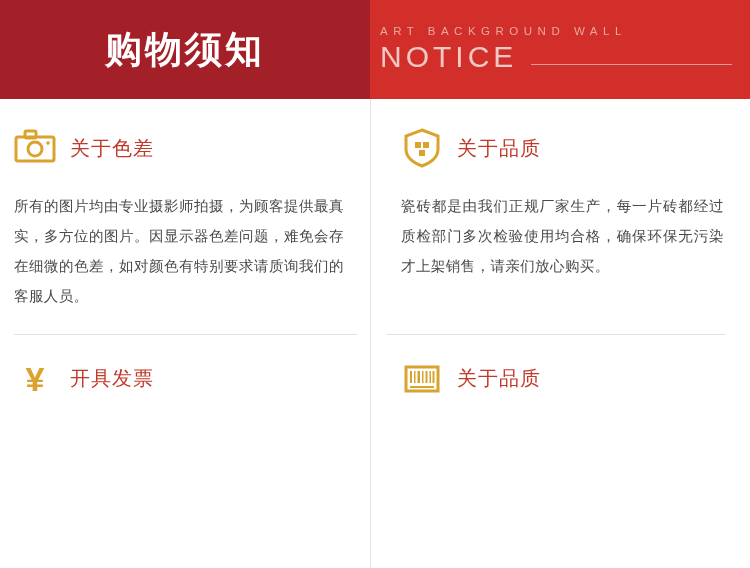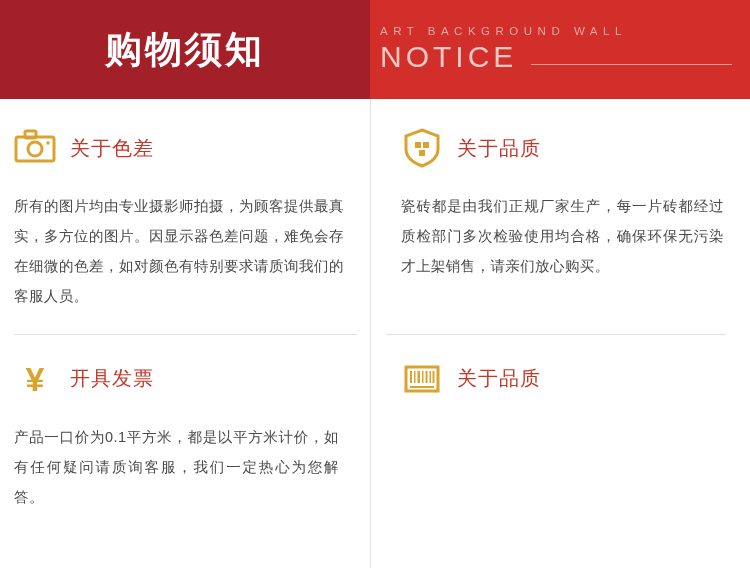--- a/index.html
+++ b/index.html
@@ -218,21 +218,20 @@
       <div class="cell-body">瓷砖都是由我们正规厂家生产，每一片砖都经过质检部门多次检验使用均合格，确保环保无污染才上架销售，请亲们放心购买。</div>
     </div>
 
     <div class="cell bottom">
       <div class="cell-head">
         <span class="cell-icon">
           <span class="yen">¥</span>
         </span>
         <span class="cell-title">开具发票</span>
       </div>
-      <div class="cell-body">产品一口价为0.1平方米，都是以平方米计价，如有任何疑问请质询客服，我们一定热心为您解答。</div>
     </div>
 
     <div class="cell right bottom">
       <div class="cell-head">
         <span class="cell-icon">
           <svg width="42" height="42" viewBox="0 0 42 42">
             <rect x="5" y="9" width="32" height="24" fill="none" stroke="#d9a32e" stroke-width="3"></rect>
             <g fill="#d9a32e">
               <rect x="9" y="13" width="2" height="12"></rect>
               <rect x="13" y="13" width="1.5" height="12"></rect>

